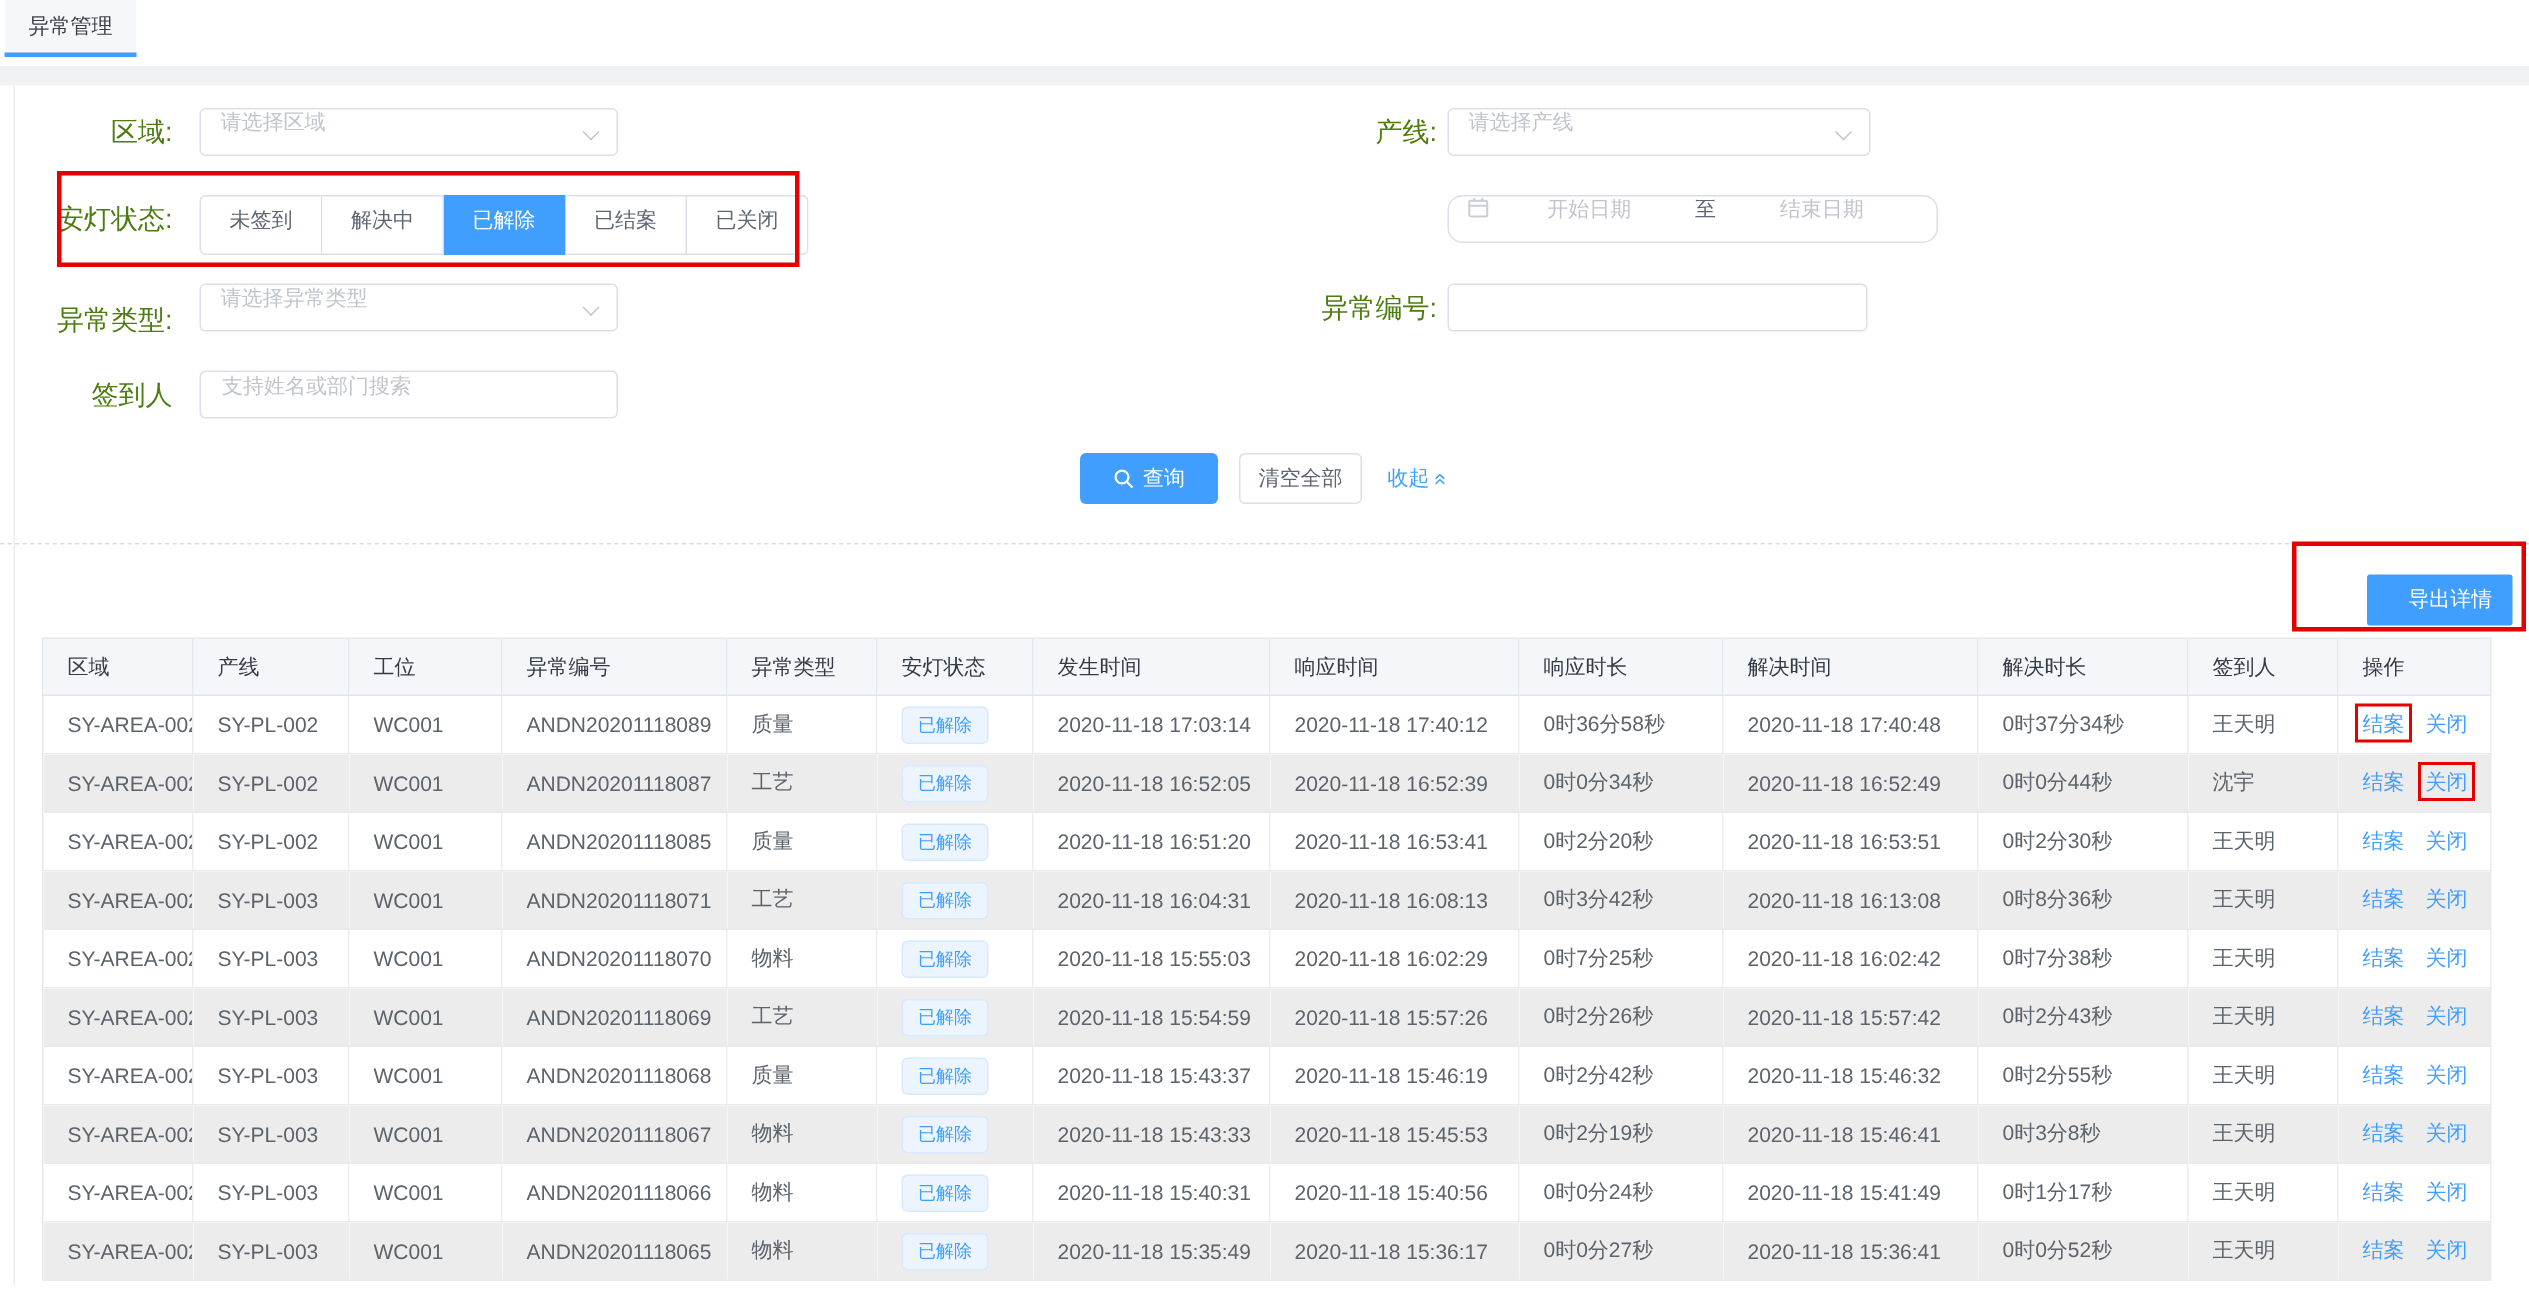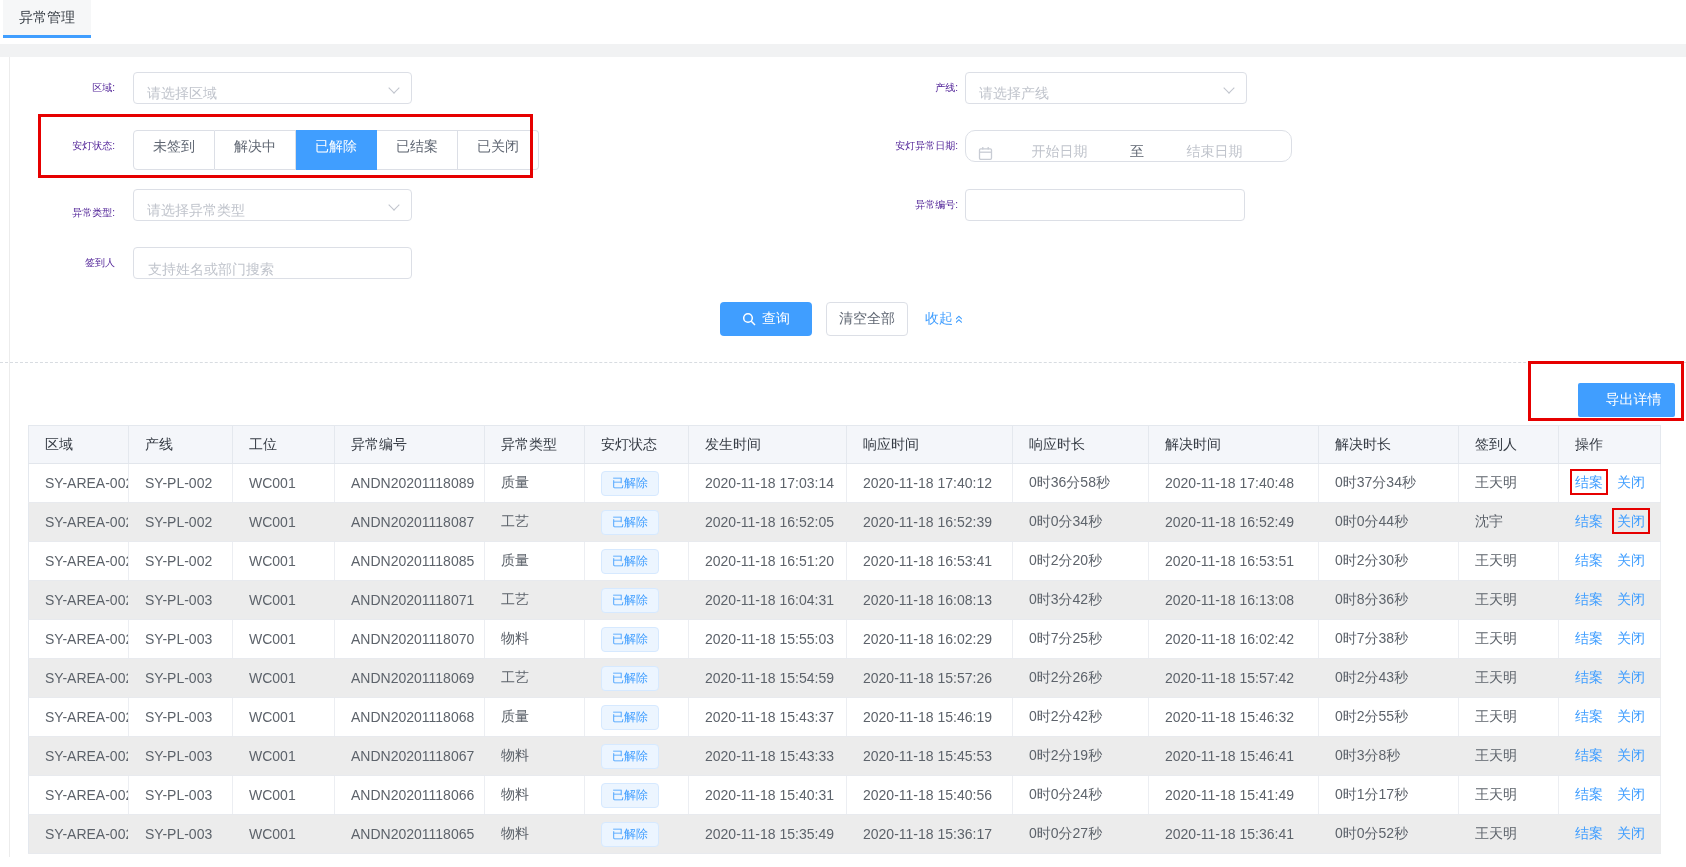--- a/index.html
+++ b/index.html
@@ -17,23 +17,23 @@
 
   
   .tabbar{position:absolute;left:0;top:0;width:100%;height:41px;background:#fff;}
   .tab{position:absolute;left:3px;top:0;width:88px;height:38px;background:#f6f7f8;
        border-bottom:3px solid var(--accent);display:flex;align-items:center;justify-content:center;
        font-size:14px;color:#3b4148;cursor:pointer;}
   .gray-strip{position:absolute;left:0;top:44px;width:100%;height:13px;background:#f1f2f3;}
   .left-line{position:absolute;left:9px;top:57px;width:1px;height:800px;background:#ececec;}
 
   
-  .flabel{position:absolute;height:32px;line-height:32px;font-size:10px;color:#4c1d95;text-align:right;}
+  .flabel{position:absolute;height:32px;line-height:32px;font-size:18px;color:#4d7c0f;text-align:right;}
   .select,.tinput,.date-range{position:absolute;height:32px;border:1px solid #dcdfe6;border-radius:4px;
-       background:#fff;font-size:14px;display:flex;align-items:flex-end;}
+       background:#fff;font-size:14px;display:flex;align-items:flex-start;}
   .select{padding:0 30px 0 13px;cursor:pointer;}
   .select .ph{color:#c0c4cc;}
   .chevron{position:absolute;right:13px;top:11px;width:8px;height:8px;border-right:1.5px solid #c0c4cc;
        border-bottom:1.5px solid #c0c4cc;transform:rotate(45deg);}
   .tinput{padding:0 12px;}
   input.raw{border:none;outline:none;width:100%;font-size:14px;color:#5f6672;font-family:inherit;background:transparent;}
   input.raw::placeholder{color:#c0c4cc;}
   .date-range{padding:0 12px;cursor:pointer;border-radius:10px;}
   .date-ph{flex:1;text-align:center;color:#c0c4cc;}
   .date-sep{color:#5f6672;padding:0 6px;}
@@ -100,21 +100,20 @@
 
   <div class="flabel" style="left:0;top:130px;width:115px;padding-left:29px;">安灯状态:</div>
   <div class="radio-group" style="left:133px;top:130px;" id="andon-status-group">
       <div class="radio-btn">未签到</div>
       <div class="radio-btn">解决中</div>
       <div class="radio-btn selected">已解除</div>
       <div class="radio-btn">已结案</div>
       <div class="radio-btn">已关闭</div>
     </div>
 
-  <div class="flabel" style="left:700px;top:130px;width:258px;">安灯异常日期:</div>
   <div class="date-range" style="left:965px;top:130px;width:327px;">
     <span class="cal-icon">
       <svg width="15" height="15" viewBox="0 0 15 15" fill="none" stroke="#c8ccd4" stroke-width="1.3">
         <rect x="1.5" y="2.8" width="12" height="10.5" rx="1.2"></rect>
         <line x1="1.5" y1="6.2" x2="13.5" y2="6.2"></line>
         <line x1="4.8" y1="1" x2="4.8" y2="3.5"></line>
         <line x1="10.2" y1="1" x2="10.2" y2="3.5"></line>
       </svg>
     </span>
     <span class="date-ph">开始日期</span>

